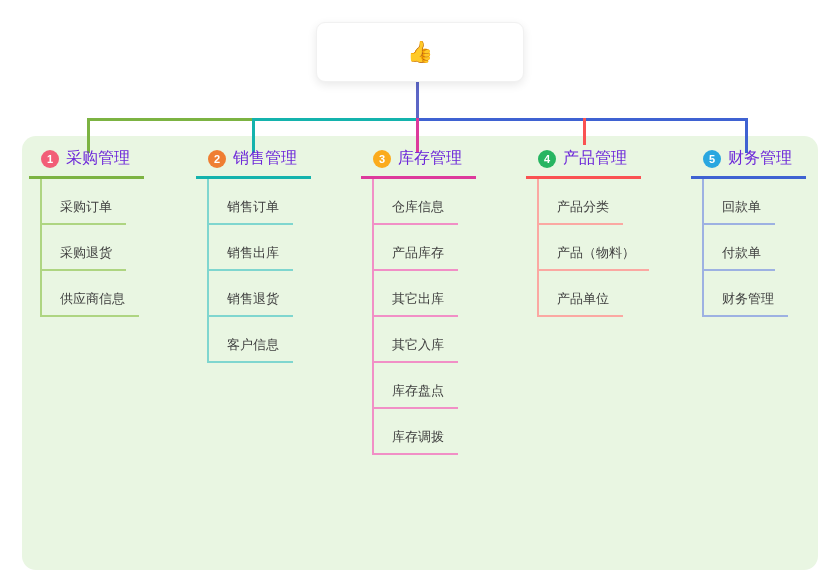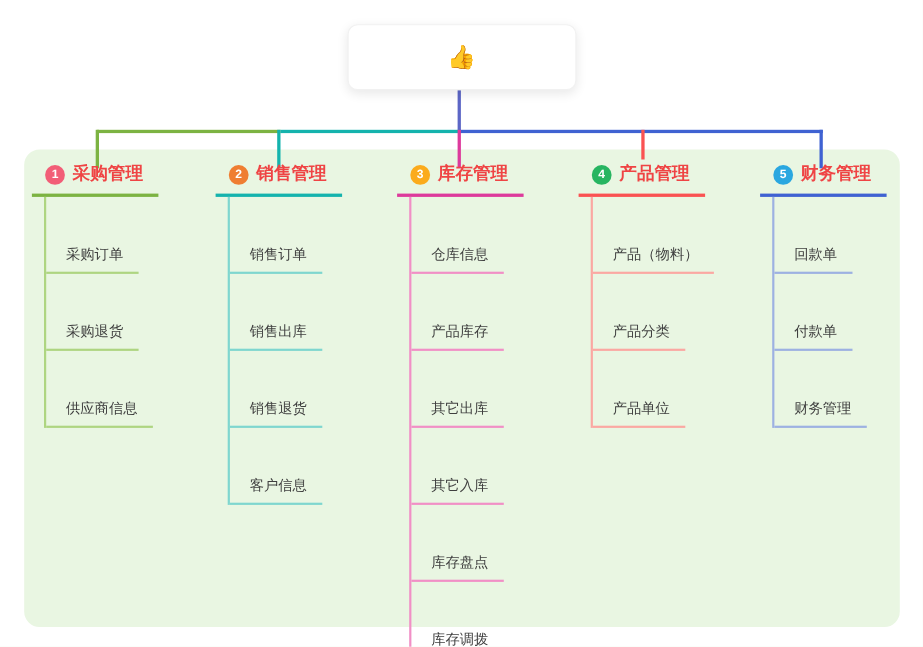--- a/index.html
+++ b/index.html
@@ -81,31 +81,31 @@
   .badge {
     width: 18px; height: 18px; flex: 0 0 18px;
     border-radius: 50%;
     background: var(--badge);
     color: #ffffff;
     font-size: 11px; font-weight: bold;
     display: flex; align-items: center; justify-content: center;
   }
   .branch-title {
     font-size: 16px;
-    color: #ef4444;
-    font-weight: 700;
+    color: #6d28d9;
+    font-weight: 400;
     white-space: nowrap;
   }
 
   .children {
     margin-left: 11px;
     border-left: 2px solid var(--light);
   }
   .child-row {
-    height: 70px;
+    height: 46px;
     display: flex;
     align-items: flex-end;
   }
   .child-label {
     display: inline-block;
     padding: 0 14px 7px 18px;
     border-bottom: 2px solid var(--light);
     font-size: 13px;
     color: #3f3f3f;
     white-space: nowrap;
@@ -198,24 +198,24 @@
     </div>
   </div>
 
   <div class="branch b4" style="--line: #fa5252; --light: #fba8a2; --badge: #27b561;">
     <div class="branch-header">
       <span class="badge">4</span>
       <span class="branch-title">产品管理</span>
     </div>
     <div class="children">
       <div class="child-row">
+          <span class="child-label">产品分类</span>
+        </div>
+      <div class="child-row">
           <span class="child-label">产品（物料）</span>
-        </div>
-      <div class="child-row">
-          <span class="child-label">产品分类</span>
         </div>
       <div class="child-row">
           <span class="child-label">产品单位</span>
         </div>
     </div>
   </div>
 
   <div class="branch b5" style="--line: #3f62d2; --light: #9db1e2; --badge: #2aa7e0;">
     <div class="branch-header">
       <span class="badge">5</span>

